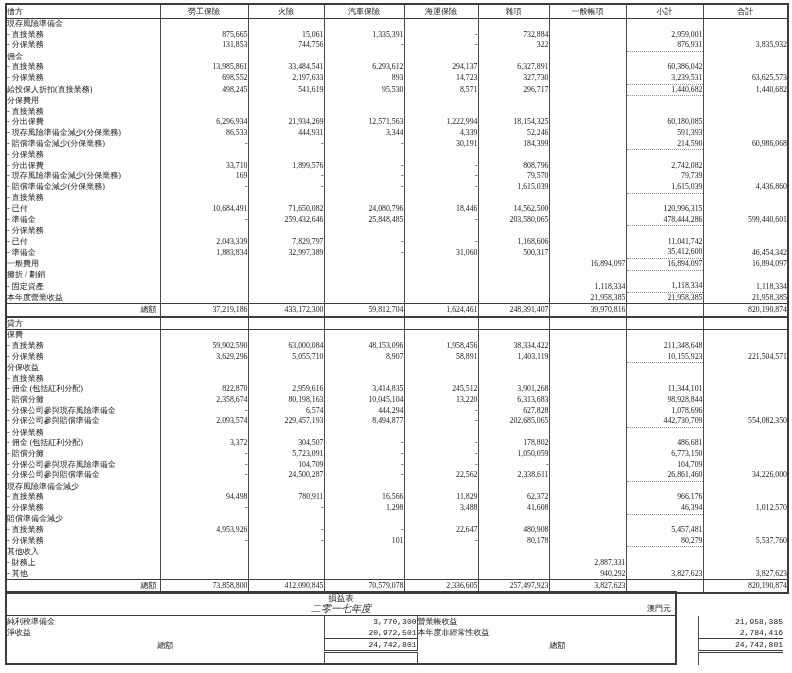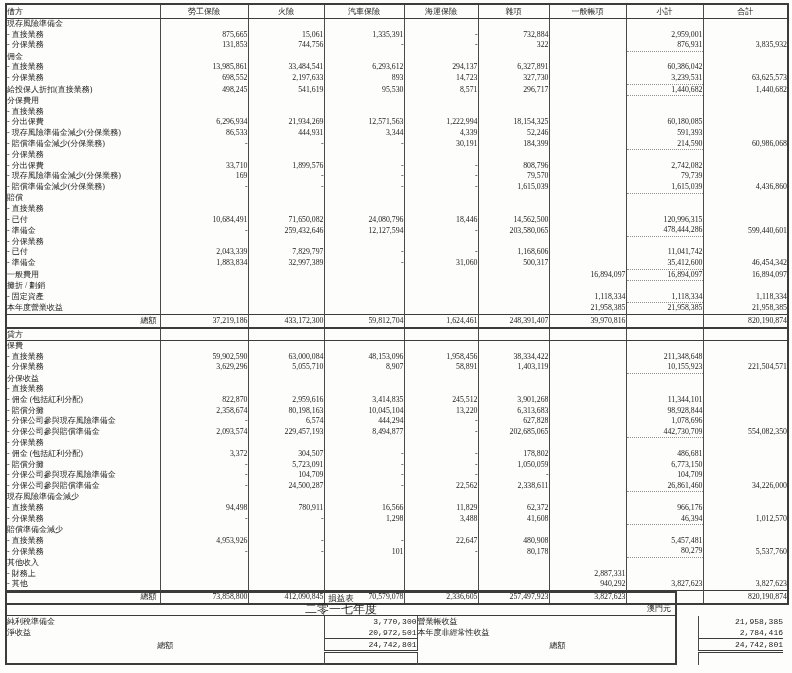--- a/index.html
+++ b/index.html
@@ -39,21 +39,21 @@
   tr.total td.lbl{text-align:right;padding-right:3px;}
   tr.crhdr td{border-bottom:1px solid #3c3c3c;height:11px;line-height:11px;}
 
   
   .pl-box{
     position:absolute;left:5px;top:591px;width:672px;height:74px;
     border:2px solid #3c3c3c;box-sizing:border-box;font-size:8px;
   }
   .pl-head{position:relative;height:22px;border-bottom:1px solid #3c3c3c;text-align:center;}
   .pl-title{font-size:8.5px;line-height:11px;}
-  .pl-period{font-size:12px;line-height:10px;}
+  .pl-period{font-size:10px;line-height:10px;font-style:italic;}
   .pl-currency{position:absolute;right:4px;bottom:1px;font-size:8px;margin-top:14px;}
   table.pl-grid{width:100%;border-collapse:collapse;table-layout:fixed;}
   table.pl-grid td{
     padding:0;height:11px;line-height:11px;white-space:nowrap;overflow:hidden;
     font-size:8px;vertical-align:middle;font-family:Liberation Mono, monospace;
   }
   td.pl-lab{text-align:left;padding-left:5px;border-right:1px solid #4a4a4a;}
   td.pl-val{text-align:right;padding-right:4px;border-right:1px solid #4a4a4a;font-size:7.8px;}
   td.pl-val.last{border-right:none;}
   td.pl-tot-lab{text-align:center;border-right:1px solid #4a4a4a;}
@@ -265,31 +265,20 @@
           <td class="num">-</td>
           <td class="num">-</td>
           <td class="num">-</td>
           <td class="num">-</td>
           <td class="num">1,615,039</td>
           <td class="num"></td>
           <td class="num sub">1,615,039</td>
           <td class="num">4,436,860</td>
         </tr>
         <tr>
-          <td class="lbl ind0">賠償</td>
-          <td class="num"></td>
-          <td class="num"></td>
-          <td class="num"></td>
-          <td class="num"></td>
-          <td class="num"></td>
-          <td class="num"></td>
-          <td class="num"></td>
-          <td class="num"></td>
-        </tr>
-        <tr>
           <td class="lbl ind1">- 直接業務</td>
           <td class="num"></td>
           <td class="num"></td>
           <td class="num"></td>
           <td class="num"></td>
           <td class="num"></td>
           <td class="num"></td>
           <td class="num"></td>
           <td class="num"></td>
         </tr>
@@ -301,21 +290,21 @@
           <td class="num">18,446</td>
           <td class="num">14,562,500</td>
           <td class="num"></td>
           <td class="num">120,996,315</td>
           <td class="num"></td>
         </tr>
         <tr>
           <td class="lbl ind2">- 準備金</td>
           <td class="num">-</td>
           <td class="num">259,432,646</td>
-          <td class="num">12,127,594</td>
+          <td class="num">25,848,485</td>
           <td class="num">-</td>
           <td class="num">203,580,065</td>
           <td class="num"></td>
           <td class="num sub">478,444,286</td>
           <td class="num">599,440,601</td>
         </tr>
         <tr>
           <td class="lbl ind1">- 分保業務</td>
           <td class="num"></td>
           <td class="num"></td>

